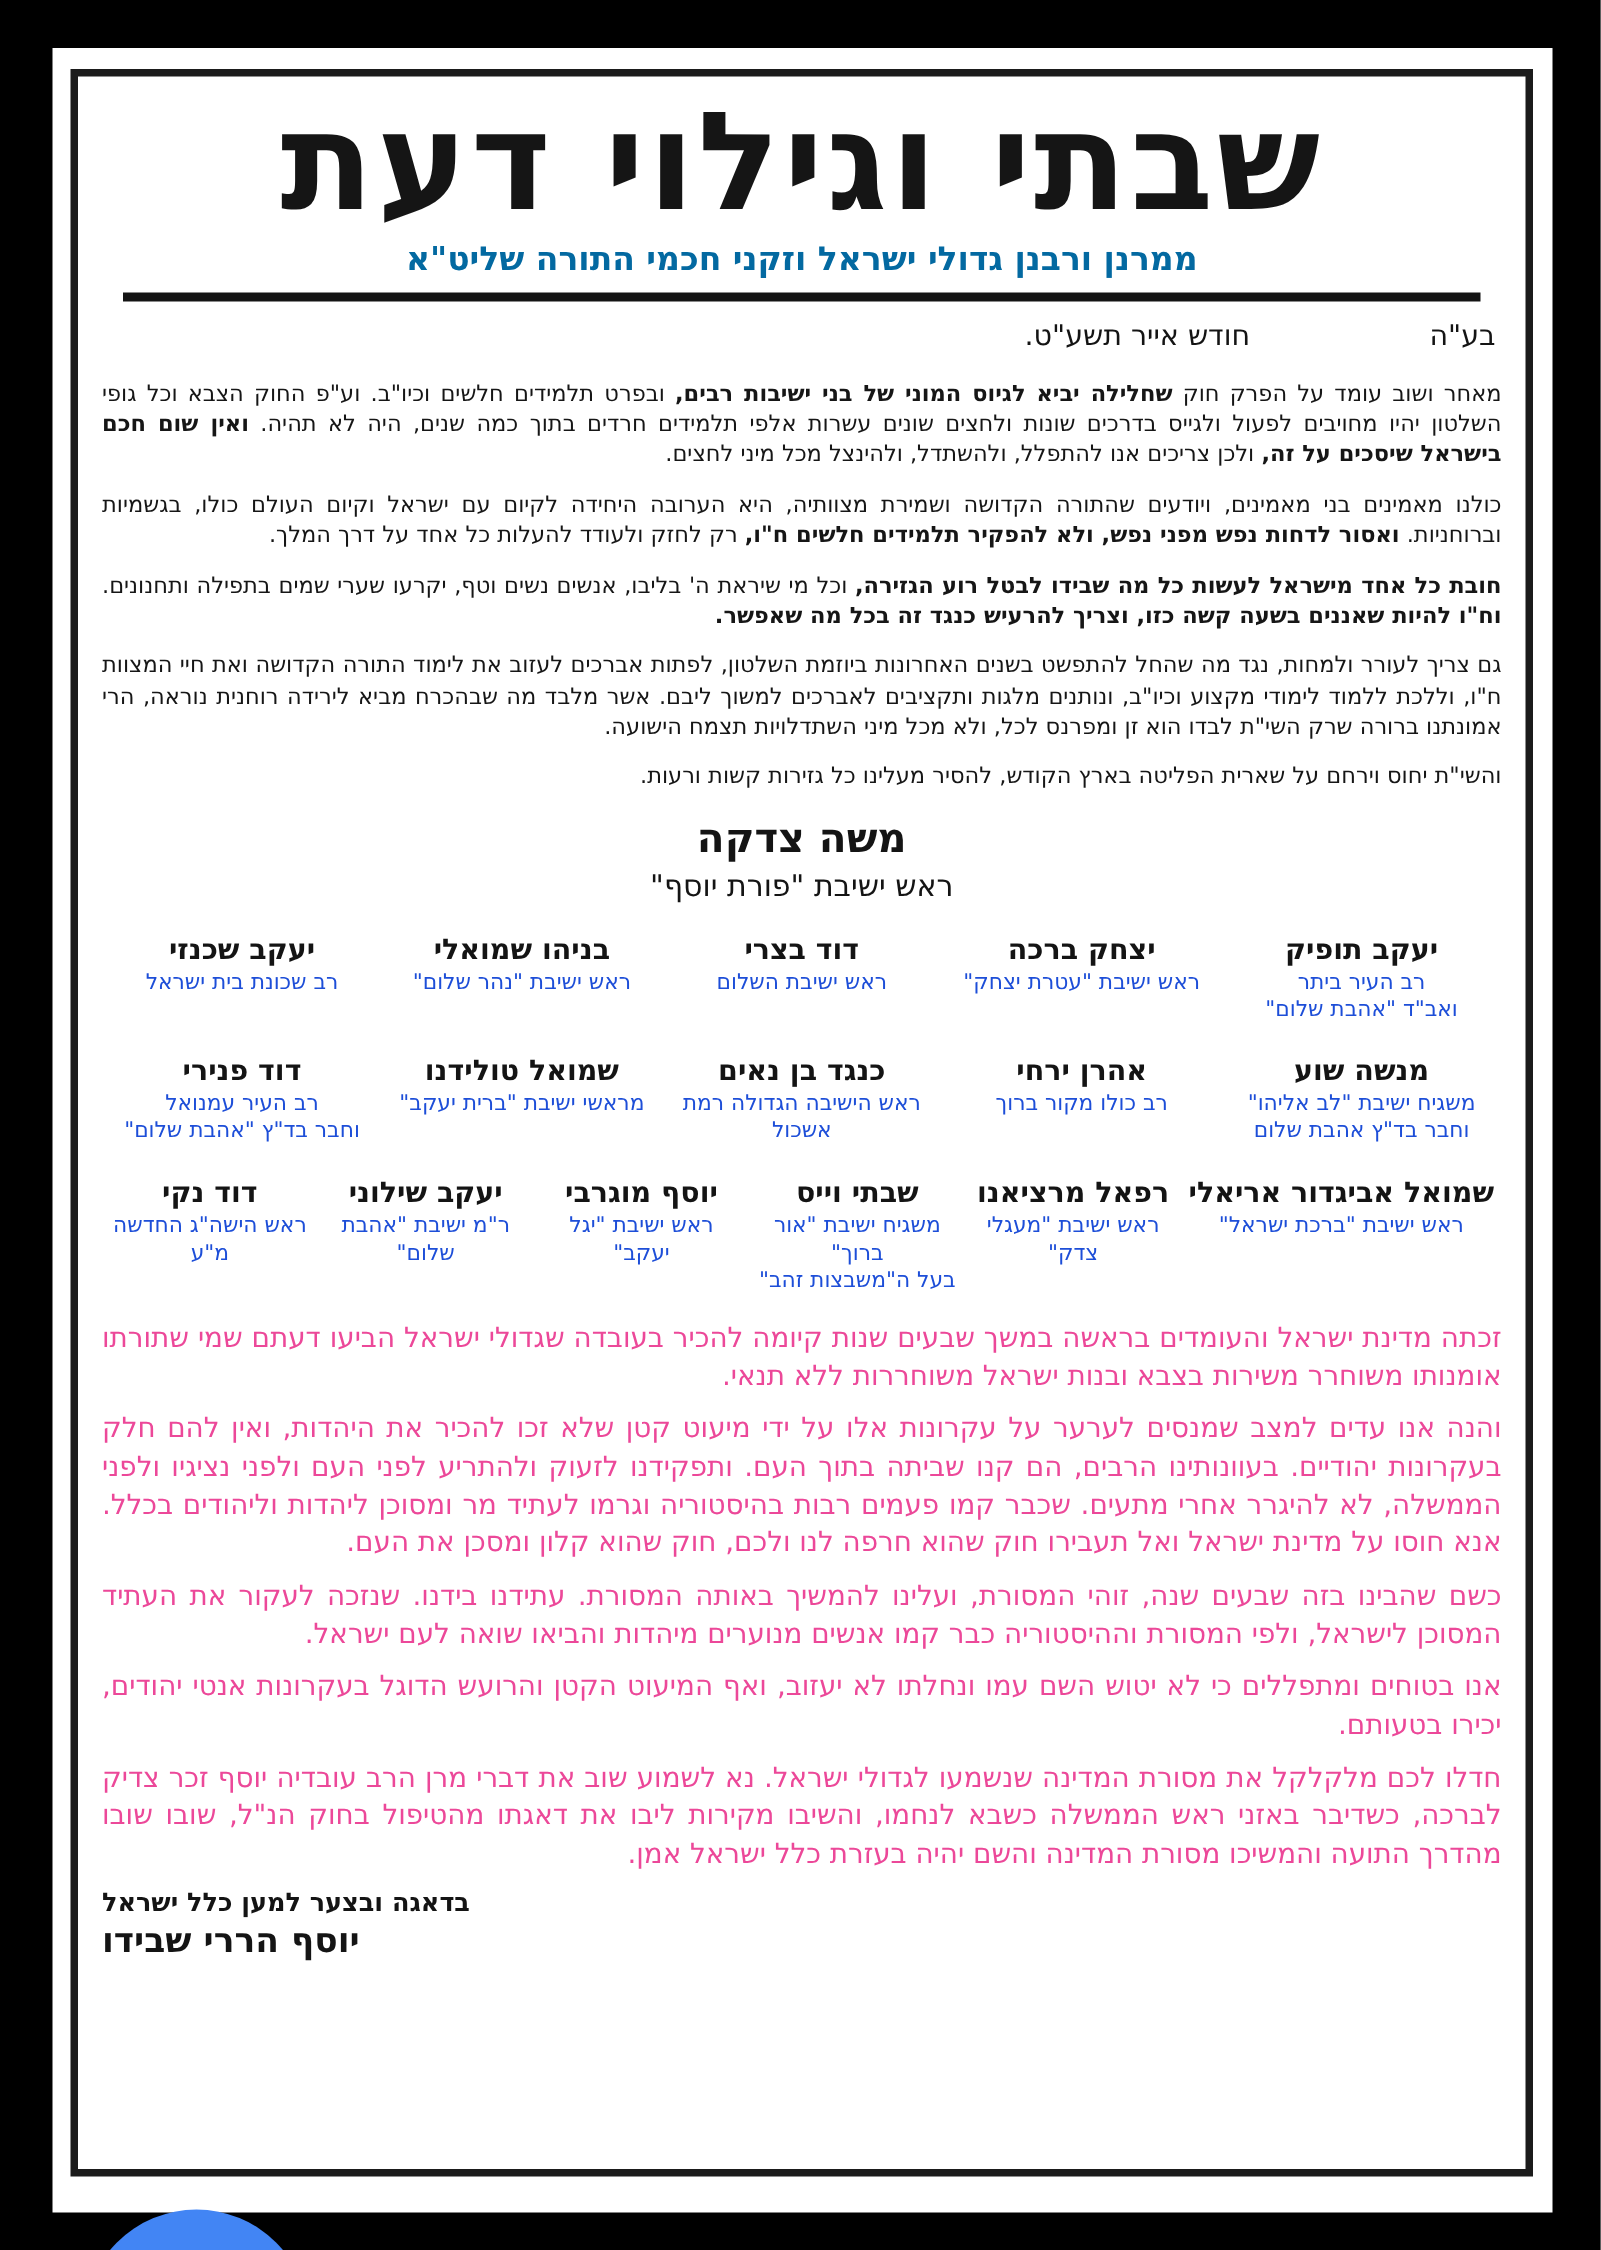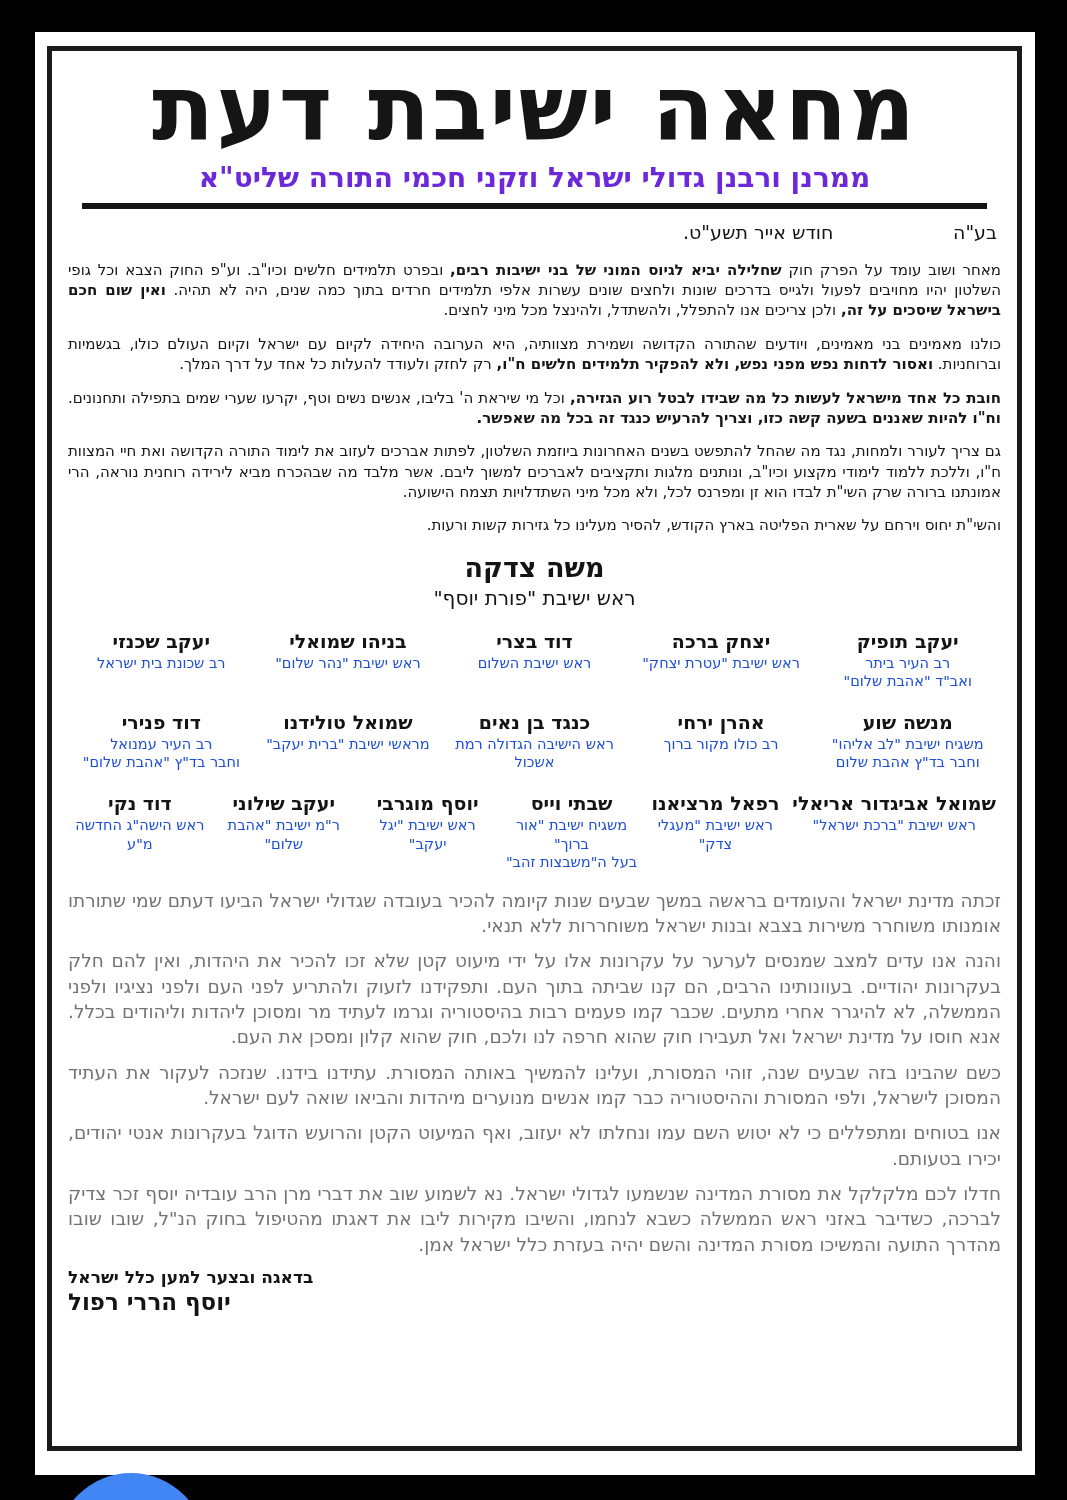--- a/index.html
+++ b/index.html
@@ -15,56 +15,56 @@
   }
   .frame{
     position:absolute;left:12px;right:13px;top:14px;bottom:24px;
     border:5px solid #1b1b1b;padding:0 16px;overflow:hidden;direction:rtl;
   }
   .title{
     font-size:91px;font-weight:bold;text-align:center;
     margin:10px 0 0;line-height:1.05;letter-spacing:2px;color:#151515;
   }
   .subtitle{
-    font-size:28px;font-weight:bold;text-align:center;margin-top:4px;color:#6d28d9;
+    font-size:22px;font-weight:bold;text-align:center;margin-top:4px;color:#0369a1;
   }
   .rule{height:6px;background:#141414;margin:9px 14px 0;}
   .dateline{position:relative;height:26px;margin-top:12px;font-size:19px;}
   .dateline .bsd{position:absolute;right:4px;top:0;}
   .dateline .dt{position:absolute;left:615px;top:0;direction:rtl;}
   .para{
     font-size:15px;line-height:1.36;margin:13px 0;text-align:justify;
     color:#161616;
   }
   .para b{font-weight:bold;}
   .head-sig{text-align:center;margin-top:16px;}
   .head-name{font-size:27px;font-weight:bold;}
   .head-title{font-size:20px;margin-top:3px;}
   .sig-row{display:flex;justify-content:space-between;margin-top:20px;direction:rtl;}
   .sig-cell{flex:1;text-align:center;padding:0 5px;}
   .sig-name{font-size:19px;font-weight:bold;white-space:nowrap;}
   .sig-title{font-size:14.5px;line-height:1.28;margin-top:2px;color:#1d4ed8;}
   .appeal{margin-top:16px;}
-  .ap{font-size:18.5px;line-height:1.37;margin:10px 0;text-align:justify;color:#737373;}
+  .ap{font-size:18.5px;line-height:1.37;margin:10px 0;text-align:justify;color:#ec4899;}
   .closing{margin-top:4px;text-align:left;direction:rtl;}
   .c-ded{font-size:17px;font-weight:bold;}
   .c-name{font-size:23px;font-weight:bold;margin-top:2px;}
   .fab{
     position:absolute;left:56px;top:1473px;width:150px;height:150px;
     border-radius:50%;background:#4285f4;
   }
 </style>
 </head>
 <body>
 
 <div class="stage">
   <div class="page">
     <div class="frame">
 
-      <h1 class="title">מחאה ישיבת דעת</h1>
+      <h1 class="title">שבתי וגילוי דעת</h1>
       <div class="subtitle">ממרנן ורבנן גדולי ישראל וזקני חכמי התורה שליט"א</div>
       <div class="rule"></div>
 
       <div class="dateline">
         <span class="bsd">בע"ה</span>
         <span class="dt">חודש אייר תשע"ט.</span>
       </div>
 
       <div>
         <p class="para"><span>מאחר ושוב עומד על הפרק חוק </span><b>שחלילה יביא לגיוס המוני של בני ישיבות רבים,</b><span> ובפרט תלמידים חלשים וכיו"ב. וע"פ החוק הצבא וכל גופי השלטון יהיו מחויבים לפעול ולגייס בדרכים שונות ולחצים שונים עשרות אלפי תלמידים חרדים בתוך כמה שנים, היה לא תהיה. </span><b>ואין שום חכם בישראל שיסכים על זה,</b><span> ולכן צריכים אנו להתפלל, ולהשתדל, ולהינצל מכל מיני לחצים.</span></p>
@@ -212,21 +212,21 @@
 
           <p class="ap">כשם שהבינו בזה שבעים שנה, זוהי המסורת, ועלינו להמשיך באותה המסורת. עתידנו בידנו. שנזכה לעקור את העתיד המסוכן לישראל, ולפי המסורת וההיסטוריה כבר קמו אנשים מנוערים מיהדות והביאו שואה לעם ישראל.</p>
 
           <p class="ap">אנו בטוחים ומתפללים כי לא יטוש השם עמו ונחלתו לא יעזוב, ואף המיעוט הקטן והרועש הדוגל בעקרונות אנטי יהודים, יכירו בטעותם.</p>
 
           <p class="ap">חדלו לכם מלקלקל את מסורת המדינה שנשמעו לגדולי ישראל. נא לשמוע שוב את דברי מרן הרב עובדיה יוסף זכר צדיק לברכה, כשדיבר באזני ראש הממשלה כשבא לנחמו, והשיבו מקירות ליבו את דאגתו מהטיפול בחוק הנ"ל, שובו שובו מהדרך התועה והמשיכו מסורת המדינה והשם יהיה בעזרת כלל ישראל אמן.</p>
         </div>
 
       <div class="closing">
         <div class="c-ded">בדאגה ובצער למען כלל ישראל</div>
-        <div class="c-name">יוסף הררי רפול</div>
+        <div class="c-name">יוסף הררי שבידו</div>
 
       </div>
 
     </div>
   </div>
 
   <div class="fab" style="background: rgb(66, 133, 244);"></div>
 </div>
 
 </body></html>

